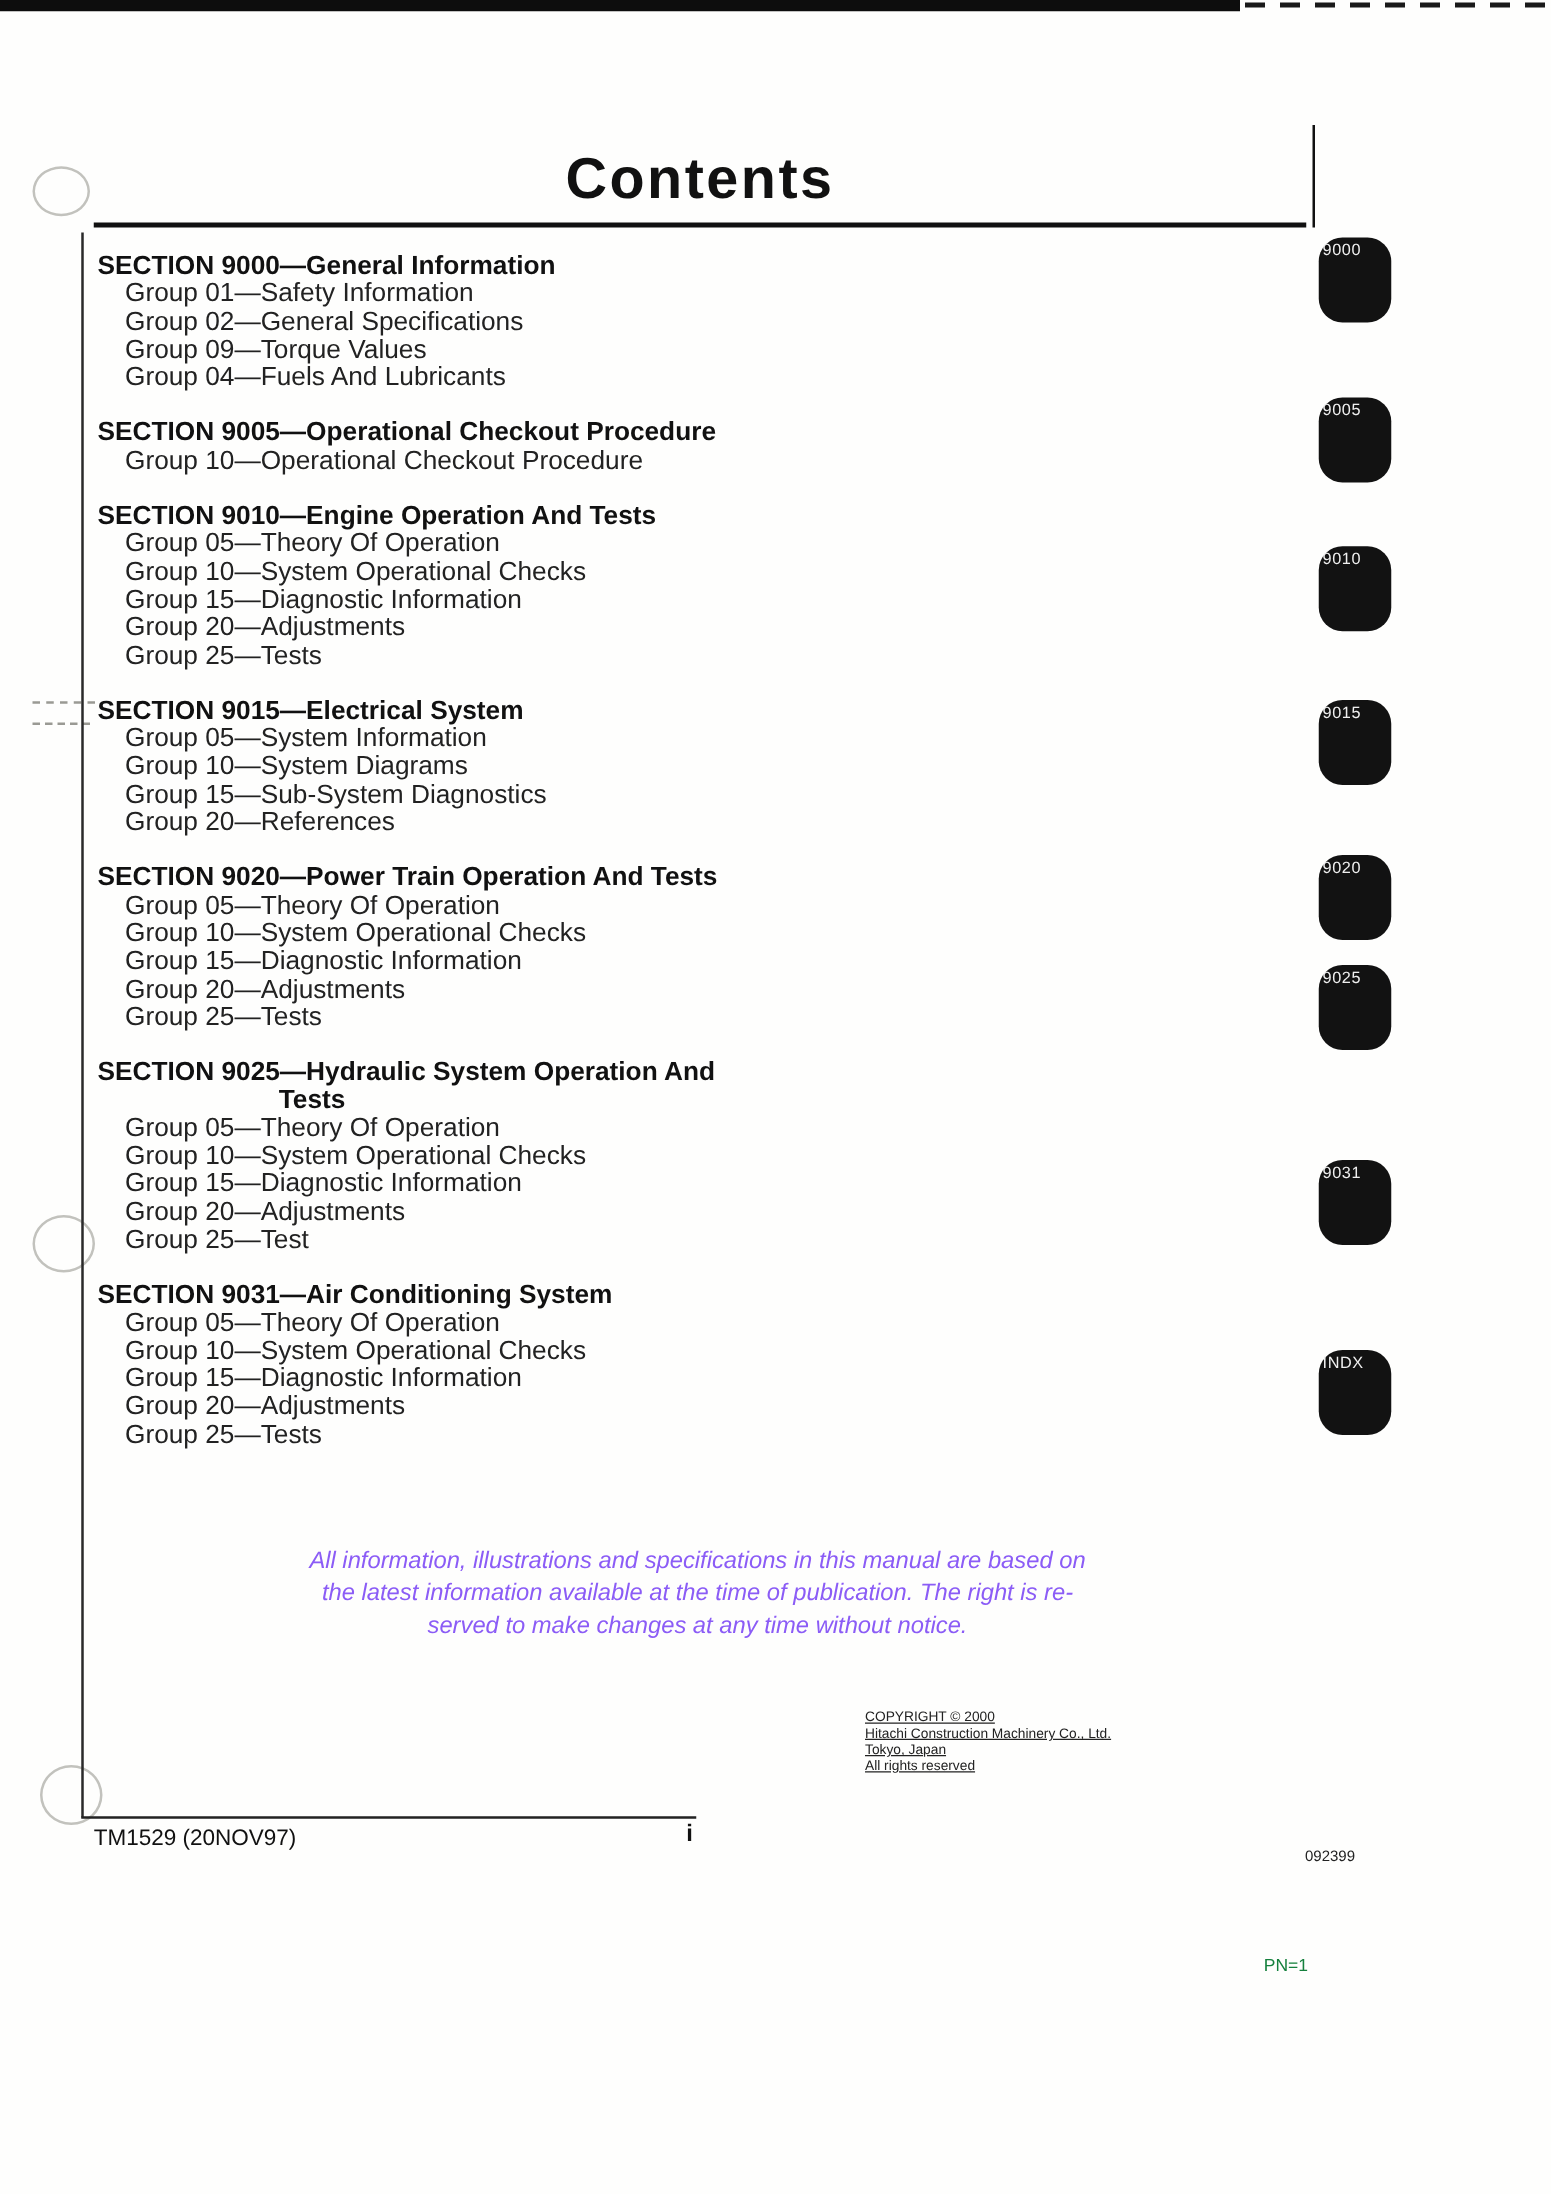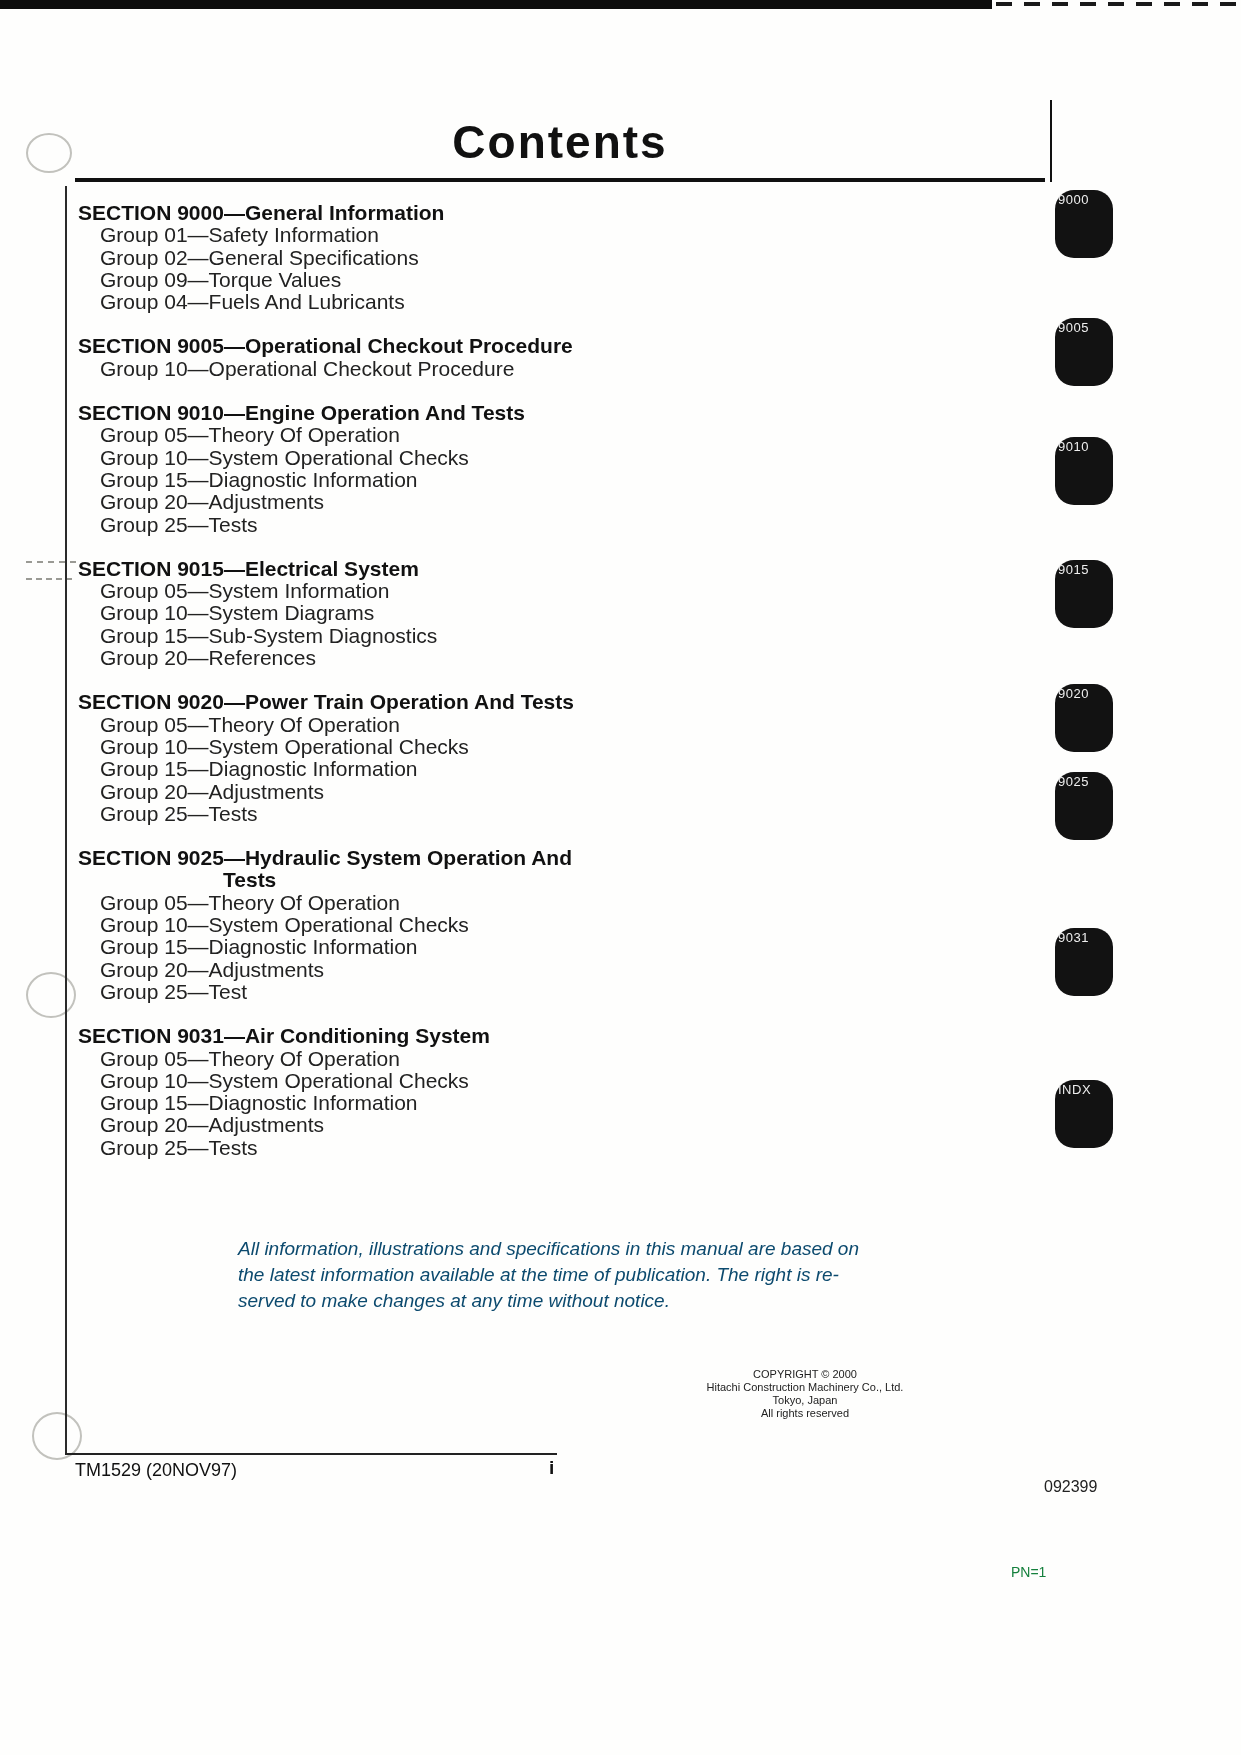--- a/index.html
+++ b/index.html
@@ -49,31 +49,31 @@
     position:absolute; left:1055px; width:58px; height:68px;
     background:#121212; color:#efefef; font-size:13px;
     padding:2px 0 0 3px; letter-spacing:0.5px;border-radius:19px;
   }
   .tab-9000 { top:190px; } .tab-9005 { top:318px; } .tab-9010 { top:437px; }
   .tab-9015 { top:560px; } .tab-9020 { top:684px; } .tab-9025 { top:772px; }
   .tab-9031 { top:928px; } .tab-indx { top:1048px;margin-top:32px; }
 
   
   .notice { position:absolute; left:238px; top:1236px; width:640px;
-    font-size:19px; font-style:italic; line-height:26px; color:#0c4a6e; }
+    font-size:19px; font-style:italic; line-height:26px; color:#8b5cf6;text-align:center; }
 
   
-  .copyright { position:absolute; left:660px; top:1368px; width:290px;
-    text-align:center; font-size:11px; line-height:13px; color:#222; }
+  .copyright { position:absolute; left:692px; top:1368px; width:290px;
+    font-size:11px; line-height:13px; color:#222;text-decoration:underline; }
 
   
   .footer-rule { position:absolute; left:65px; top:1453px; width:492px; height:2px; background:#222; }
   .footer-left { position:absolute; left:75px; top:1460px; font-size:18px; color:#111; }
   .footer-page { position:absolute; left:549px; top:1457px; font-size:19px; font-weight:bold; color:#111; }
-  .footer-code { position:absolute; left:1014px; top:1478px; font-size:16px; color:#222;padding-left:30px; }
+  .footer-code { position:absolute; left:1014px; top:1478px; font-size:12px; color:#222;padding-left:30px; }
   .footer-pn { position:absolute; left:1011px; top:1564px; font-size:14px; color:#15803d; }
 </style>
 </head>
 <body>
 
 <div class="page">
 
   <div class="scan-top-bar"></div>
   <div class="scan-top-dashes"></div>
   <div class="punch-hole hole-1"></div>

